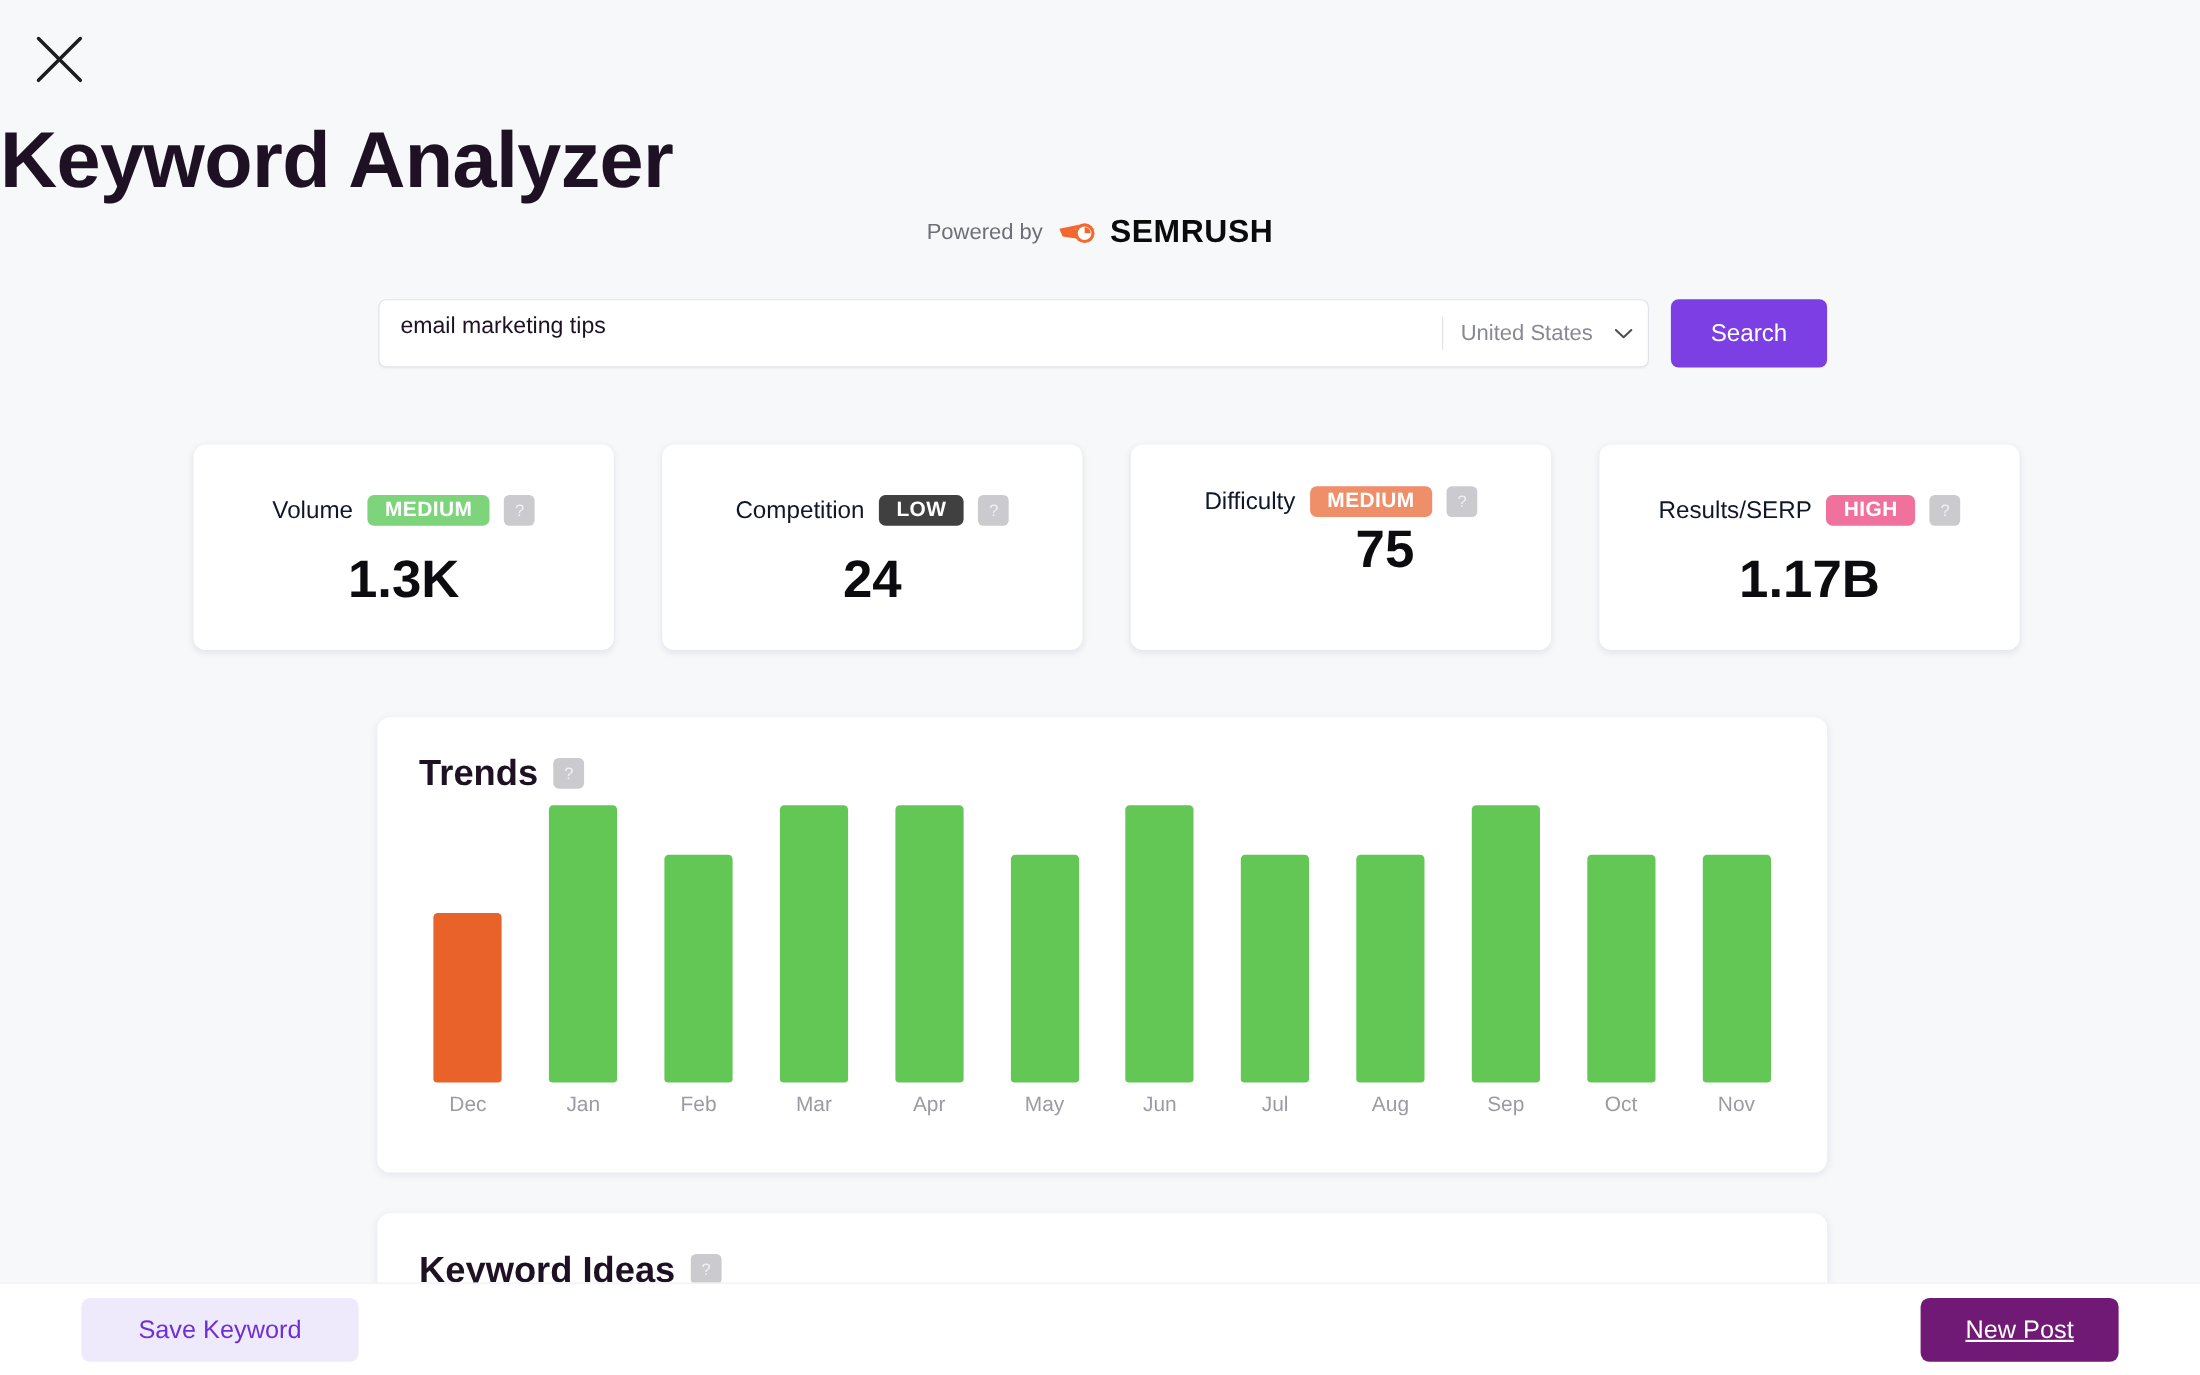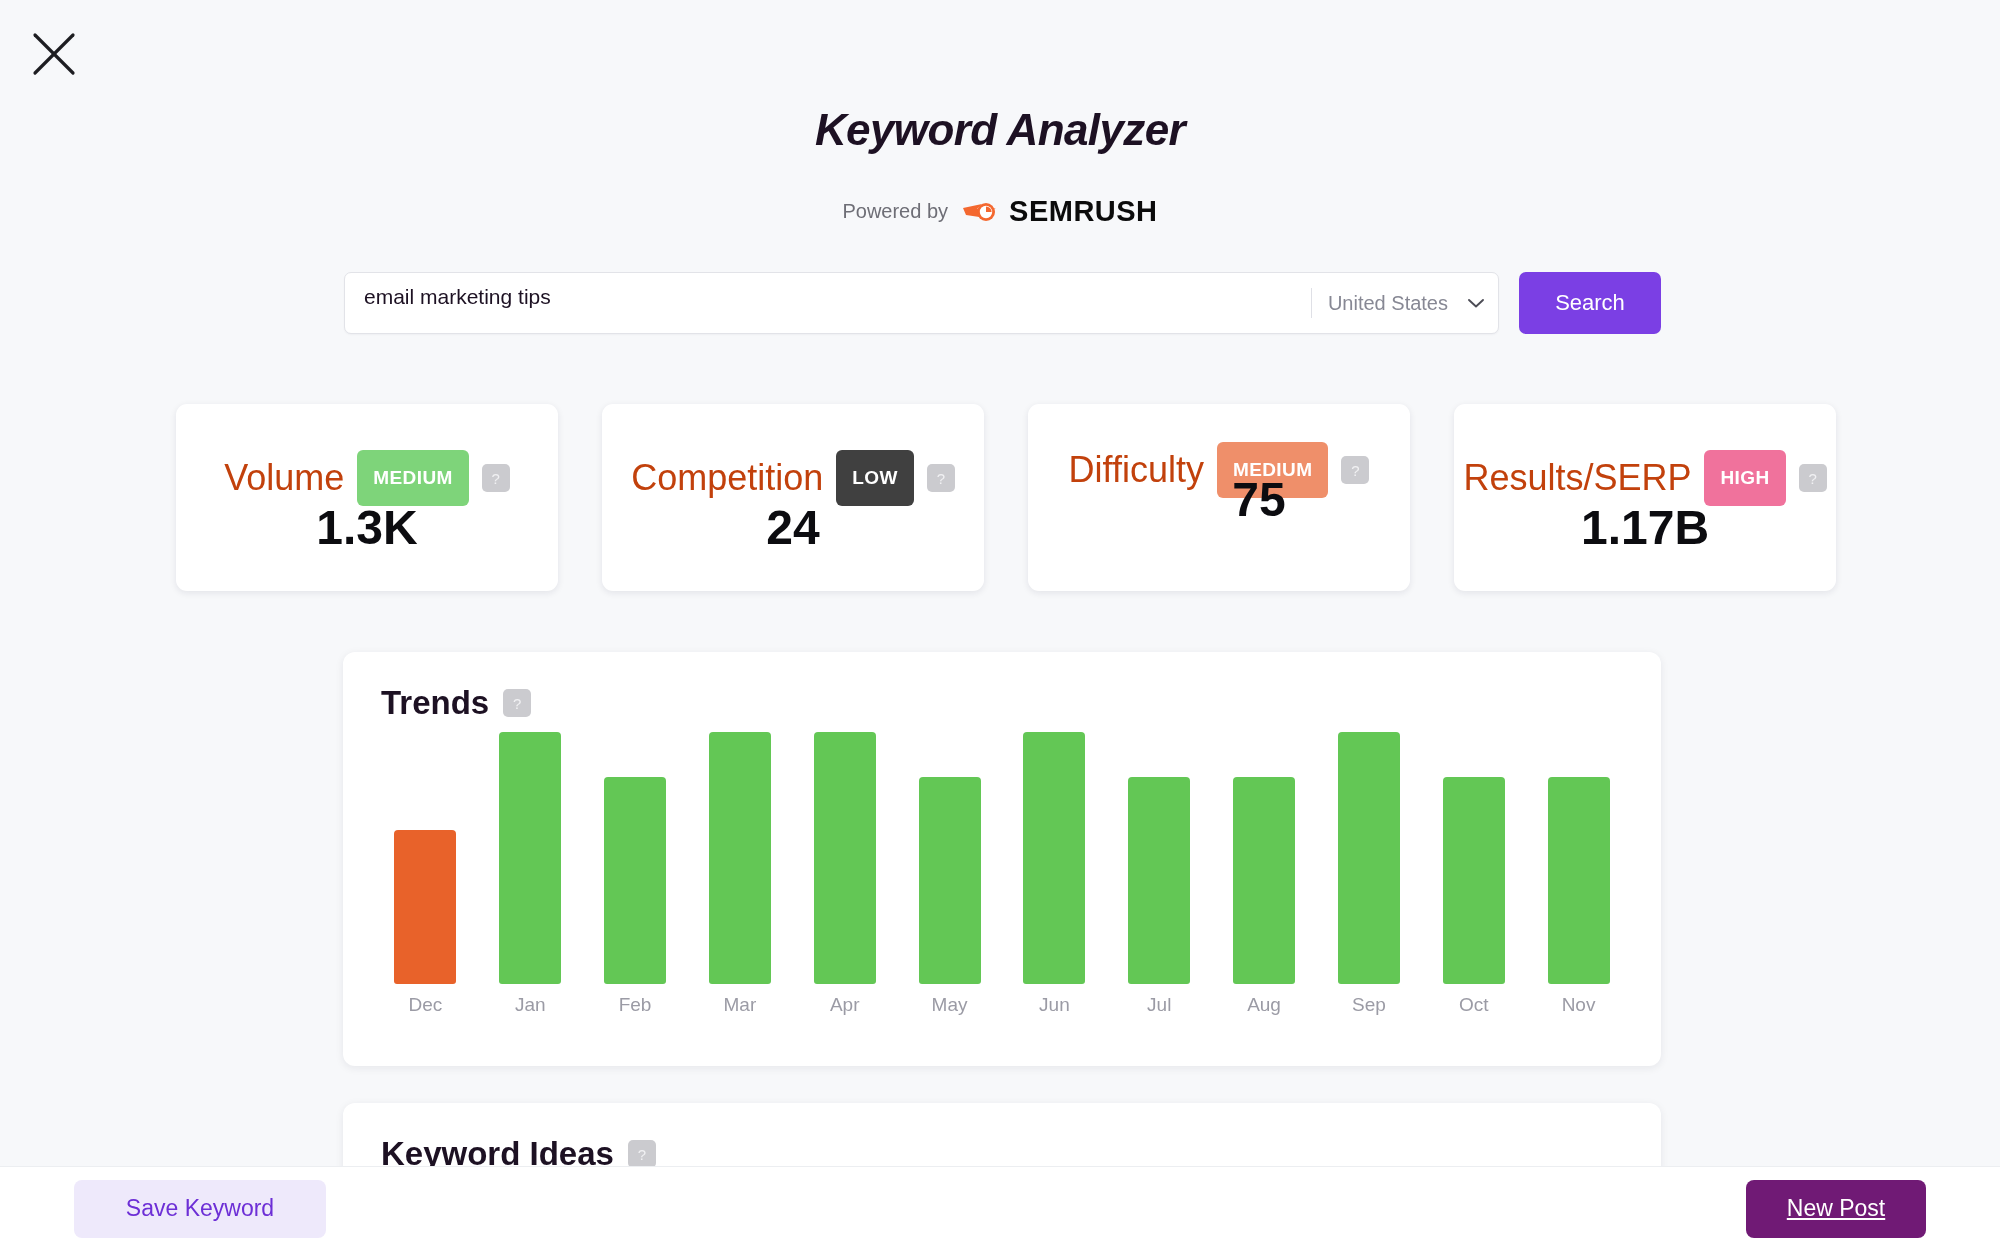--- a/index.html
+++ b/index.html
@@ -20,24 +20,22 @@
     position: absolute; left: 26px; top: 26px;
     width: 56px; height: 56px;
     display: flex; align-items: center; justify-content: center;
     cursor: pointer;
   }
   #close-btn svg { display: block; }
 
   
   #page-title {
     position: absolute; top: 105px; left: 0; width: 2000px;
-    text-align: center;
-    font-size: 44px; font-weight: 700; letter-spacing: -0.6px;
+    font-size: 72px; font-weight: 700; letter-spacing: -0.6px;
     color: #1d1123;
-    font-style: italic;
   }
   #powered-row {
     position: absolute; top: 195px; left: 0; width: 2000px;
     display: flex; align-items: center; justify-content: center; gap: 14px;
   }
   #powered-label { font-size: 20px; color: #6e6e76; }
   #semrush-logo { display: flex; align-items: center; gap: 9px; }
   #semrush-wordmark {
     font-size: 29px; font-weight: 800; letter-spacing: 0.5px; color: #0b0b0b;
   }
@@ -96,25 +94,25 @@
     border-radius: 11px;
     box-shadow: 0 2px 7px rgba(23,23,50,.09);
     position: relative;
   }
   .metric-top {
     position: absolute; left: 0; top: 46px; width: 100%;
     display: flex; align-items: center; justify-content: center; gap: 13px;
     padding: 0 24px;
   }
   .metric-label {
-    font-size: 36px; color: #c2410c; white-space: nowrap;
+    font-size: 22px; color: #0f172a; white-space: nowrap;
   }
   .metric-badge {
     display: inline-flex; align-items: center; justify-content: center;
-    height: 56px; padding: 0 16px;
+    height: 28px; padding: 0 16px;
     border-radius: 6px;
     color: #ffffff; font-size: 19px; font-weight: 700; letter-spacing: .4px;
     white-space: nowrap;
   }
   .help-badge {
     width: 28px; height: 28px;
     border-radius: 5px;
     background: #cbcbcf; color: #f1f1f3;
     font-size: 15px;
     display: inline-flex; align-items: center; justify-content: center;

